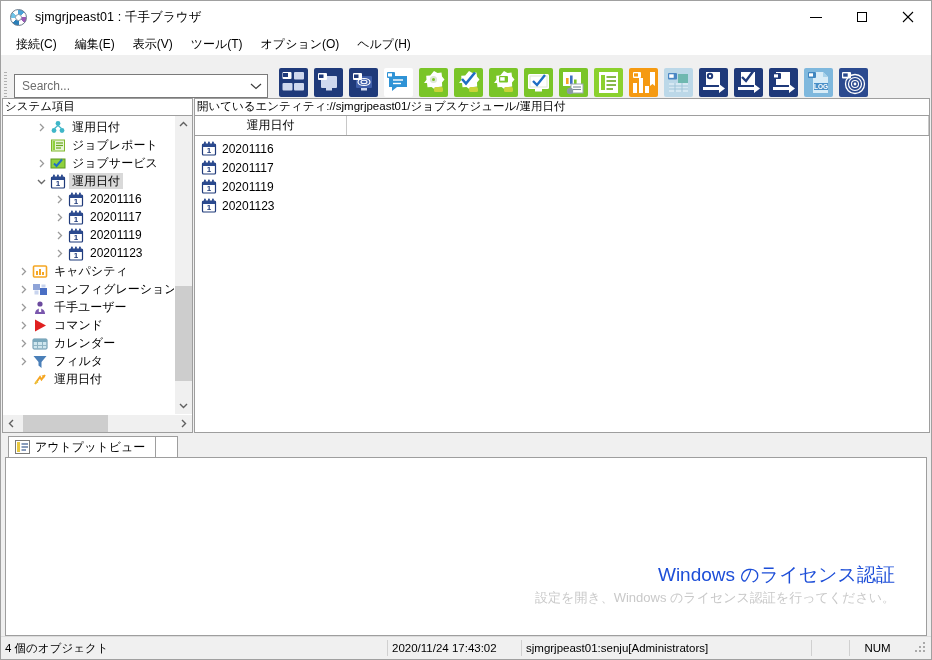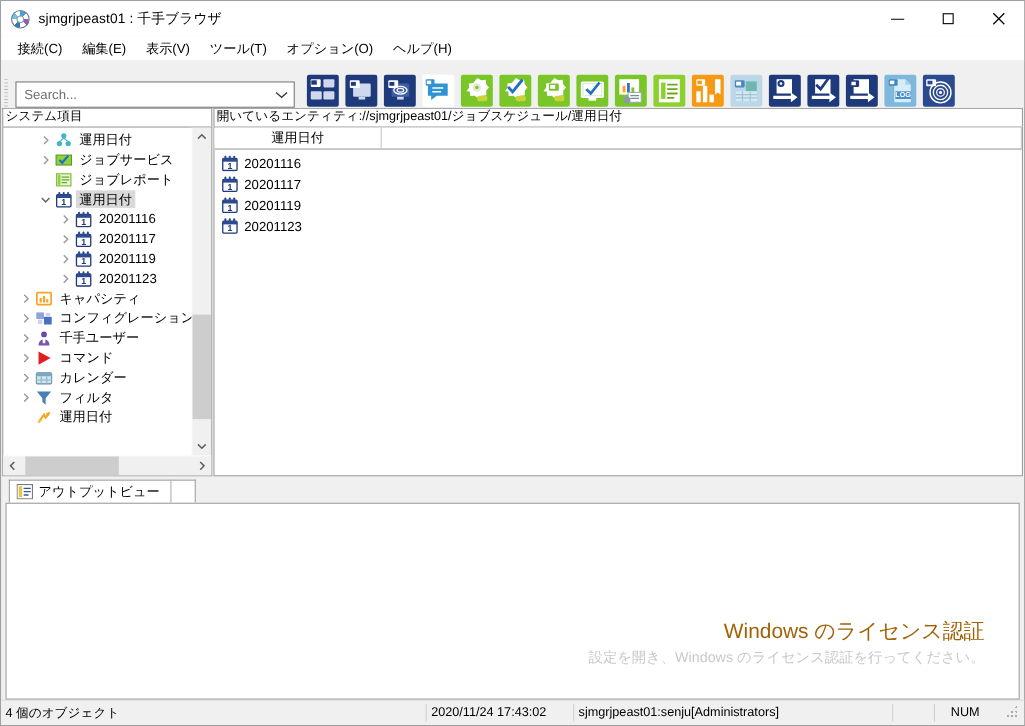--- a/index.html
+++ b/index.html
@@ -191,21 +191,21 @@
   .output-box{
     flex:1;min-height:0;border:1px solid #9e9e9e;background:#ffffff;
     box-sizing:border-box;margin:0 3px;
   }
 
   
   .watermark{
     position:absolute;right:36px;bottom:28px;text-align:right;
     pointer-events:none;user-select:none;
   }
-  .wm-title{font-size:19px;color:#a16207;line-height:26px;}
+  .wm-title{font-size:19px;color:#1d4ed8;line-height:26px;}
   .wm-sub{font-size:13px;color:#c9c9c9;line-height:20px;}
 
   
   .statusbar{
     height:22px;flex:0 0 22px;background:#f0f0f0;display:flex;align-items:center;
     border-top:1px solid #dcdcdc;font-size:11.5px;
   }
   .st-cell{
     height:16px;display:flex;align-items:center;box-sizing:border-box;
     padding-left:4px;white-space:nowrap;overflow:hidden;
@@ -481,45 +481,45 @@
                     <circle cx="8" cy="3.5" r="2.4" fill="#3fb6c8"></circle>
                     <circle cx="4" cy="10.5" r="2.4" fill="#3fb6c8"></circle>
                     <circle cx="12" cy="10.5" r="2.4" fill="#3fb6c8"></circle>
                     <line x1="8" y1="5.5" x2="4.5" y2="8.5" stroke="#3fb6c8" stroke-width="1.1"></line>
                     <line x1="8" y1="5.5" x2="11.5" y2="8.5" stroke="#3fb6c8" stroke-width="1.1"></line>
                   </svg>
                 </span>
                 <span class="tlabel">運用日付</span>
               </div>
               <div class="tnode" style="padding-left: 30px;">
-                <span class="twist">
-                  <svg width="9" height="9" viewBox="0 0 9 9">
-                    <polyline points="3,1 6.5,4.5 3,8" fill="none" stroke="#9a9a9a" stroke-width="1.3"></polyline>
-                  </svg>
-                </span>
-                <span class="ticon">
-                  <svg width="16" height="15" viewBox="0 0 16 15">
-                    <rect x="1" y="3" width="14" height="9" fill="#8fd13e" stroke="#5d9820"></rect>
-                    <polyline points="4,7.5 6.5,10 12,3.5" fill="none" stroke="#1f6fc4" stroke-width="2"></polyline>
-                  </svg>
-                </span>
-                <span class="tlabel">ジョブサービス</span>
-              </div>
-              <div class="tnode" style="padding-left: 30px;">
                 <span class="twist"></span>
                 <span class="ticon">
                   <svg width="16" height="15" viewBox="0 0 16 15">
                     <rect x="1.5" y="2" width="13" height="11" fill="#e8f5d8" stroke="#7fb82a"></rect>
                     <rect x="2.5" y="3" width="2.5" height="9" fill="#8fd13e"></rect>
                     <line x1="6" y1="5" x2="13" y2="5" stroke="#6aa81f" stroke-width="1.2"></line>
                     <line x1="6" y1="7.5" x2="13" y2="7.5" stroke="#6aa81f" stroke-width="1.2"></line>
                     <line x1="6" y1="10" x2="11" y2="10" stroke="#6aa81f" stroke-width="1.2"></line>
                   </svg>
                 </span>
                 <span class="tlabel">ジョブレポート</span>
+              </div>
+              <div class="tnode" style="padding-left: 30px;">
+                <span class="twist">
+                  <svg width="9" height="9" viewBox="0 0 9 9">
+                    <polyline points="3,1 6.5,4.5 3,8" fill="none" stroke="#9a9a9a" stroke-width="1.3"></polyline>
+                  </svg>
+                </span>
+                <span class="ticon">
+                  <svg width="16" height="15" viewBox="0 0 16 15">
+                    <rect x="1" y="3" width="14" height="9" fill="#8fd13e" stroke="#5d9820"></rect>
+                    <polyline points="4,7.5 6.5,10 12,3.5" fill="none" stroke="#1f6fc4" stroke-width="2"></polyline>
+                  </svg>
+                </span>
+                <span class="tlabel">ジョブサービス</span>
               </div>
               <div class="tnode selected" style="padding-left: 30px;">
                 <span class="twist">
                   <svg width="9" height="9" viewBox="0 0 9 9">
                     <polyline points="1,3 4.5,6.5 8,3" fill="none" stroke="#6a6a6a" stroke-width="1.4"></polyline>
                   </svg>
                 </span>
                 <span class="ticon">
                   <svg width="16" height="15" viewBox="0 0 16 15">
                     <rect x="1.5" y="3" width="13" height="11" rx="1" fill="#fff" stroke="#1f3a7a" stroke-width="1.2"></rect>

